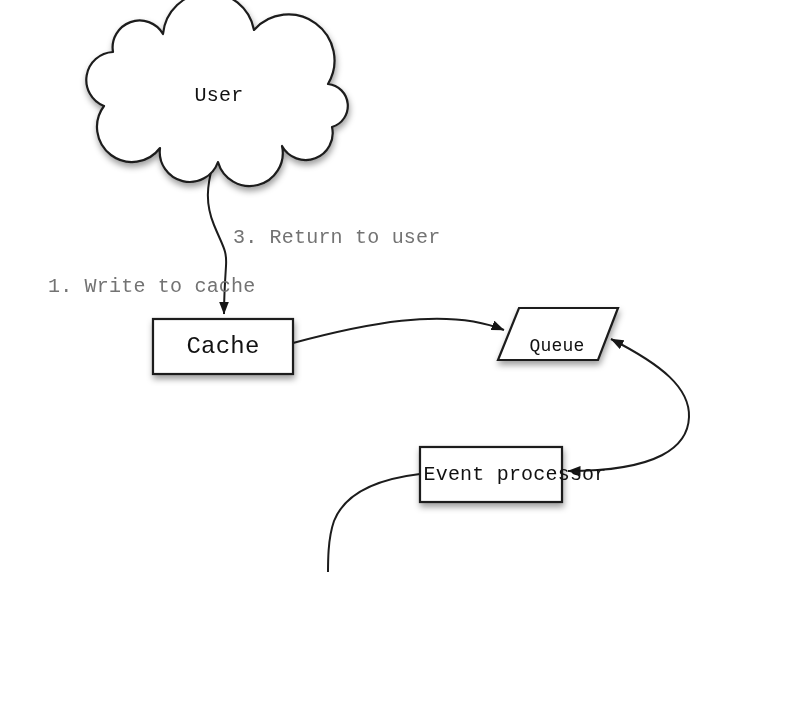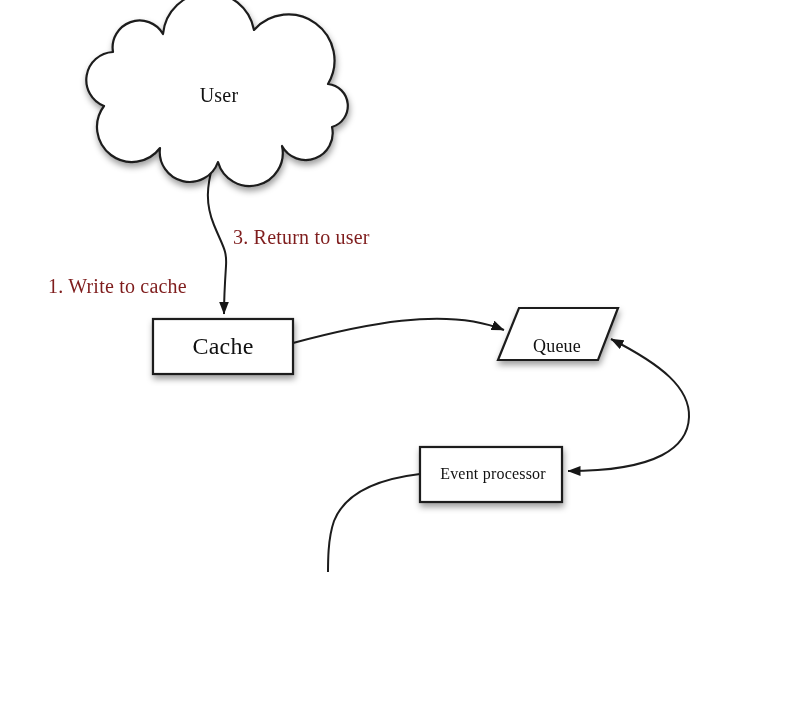--- a/index.html
+++ b/index.html
@@ -5,37 +5,37 @@
   html, body {
     margin: 0;
     padding: 0;
     background: #ffffff;
   }
   .canvas {
     position: relative;
     width: 786px;
     height: 572px;
     background: #ffffff;
-    font-family: Liberation Serif, serif;
+    font-family: Liberation Mono, monospace;
     overflow: hidden;
   }
   .canvas svg {
     position: absolute;
     inset: 0;
   }
   .node-label {
     position: absolute;
     transform: translate(-50%, -50%);
     color: #111111;
     white-space: nowrap;
     letter-spacing: 0.2px;
   }
   .edge-label {
     position: absolute;
-    color: #7f1d1d;
+    color: #737373;
     white-space: nowrap;
     font-size: 20px;
     letter-spacing: 0.2px;
   }
 </style>
 </head>
 <body>
 
 <div class="canvas">
 
@@ -95,19 +95,19 @@
 
     <g filter="url(#ds)">
       <path d="M 268 612 L 268 688 A 61 11 0 0 0 390 688 L 390 612" fill="#ffffff" stroke="#1c1c1c" stroke-width="2.2"></path>
       <ellipse cx="329" cy="612" rx="61" ry="10" fill="#ffffff" stroke="#1c1c1c" stroke-width="2.2"></ellipse>
     </g>
   </svg>
 
   <div class="node-label" style="left:219px; top:95px; font-size:20px;">User</div>
   <div class="node-label" style="left:223px; top:346px; font-size:24px;">Cache</div>
   <div class="node-label" style="left:557px; top:346px; font-size:18px;">Queue</div>
-  <div class="node-label" style="left:493px; top:474px; font-size:16px;">Event processor</div>
+  <div class="node-label" style="left:515px; top:474px; font-size:20px;">Event processor</div>
   <div class="node-label" style="left:328px; top:657px; font-size:19px;">DB</div>
 
   <div class="edge-label" style="left:48px; top:275px;">1. Write to cache</div>
   <div class="edge-label" style="left:233px; top:226px;">3. Return to user</div>
 
 </div>
 
 </body></html>

